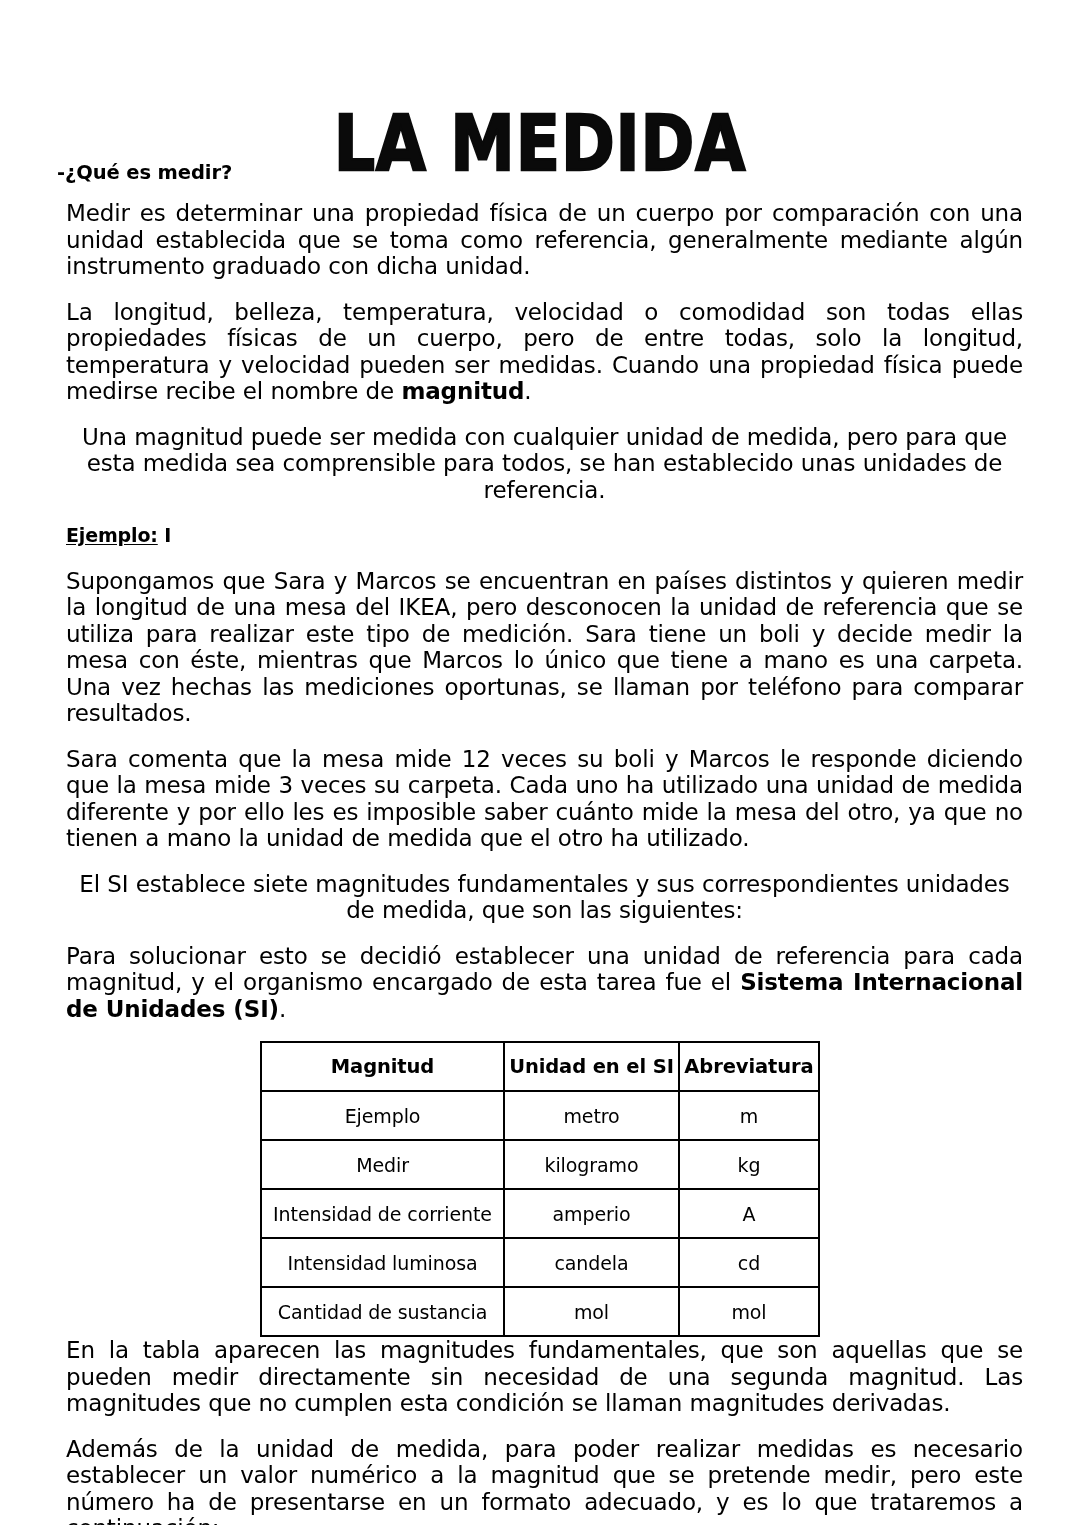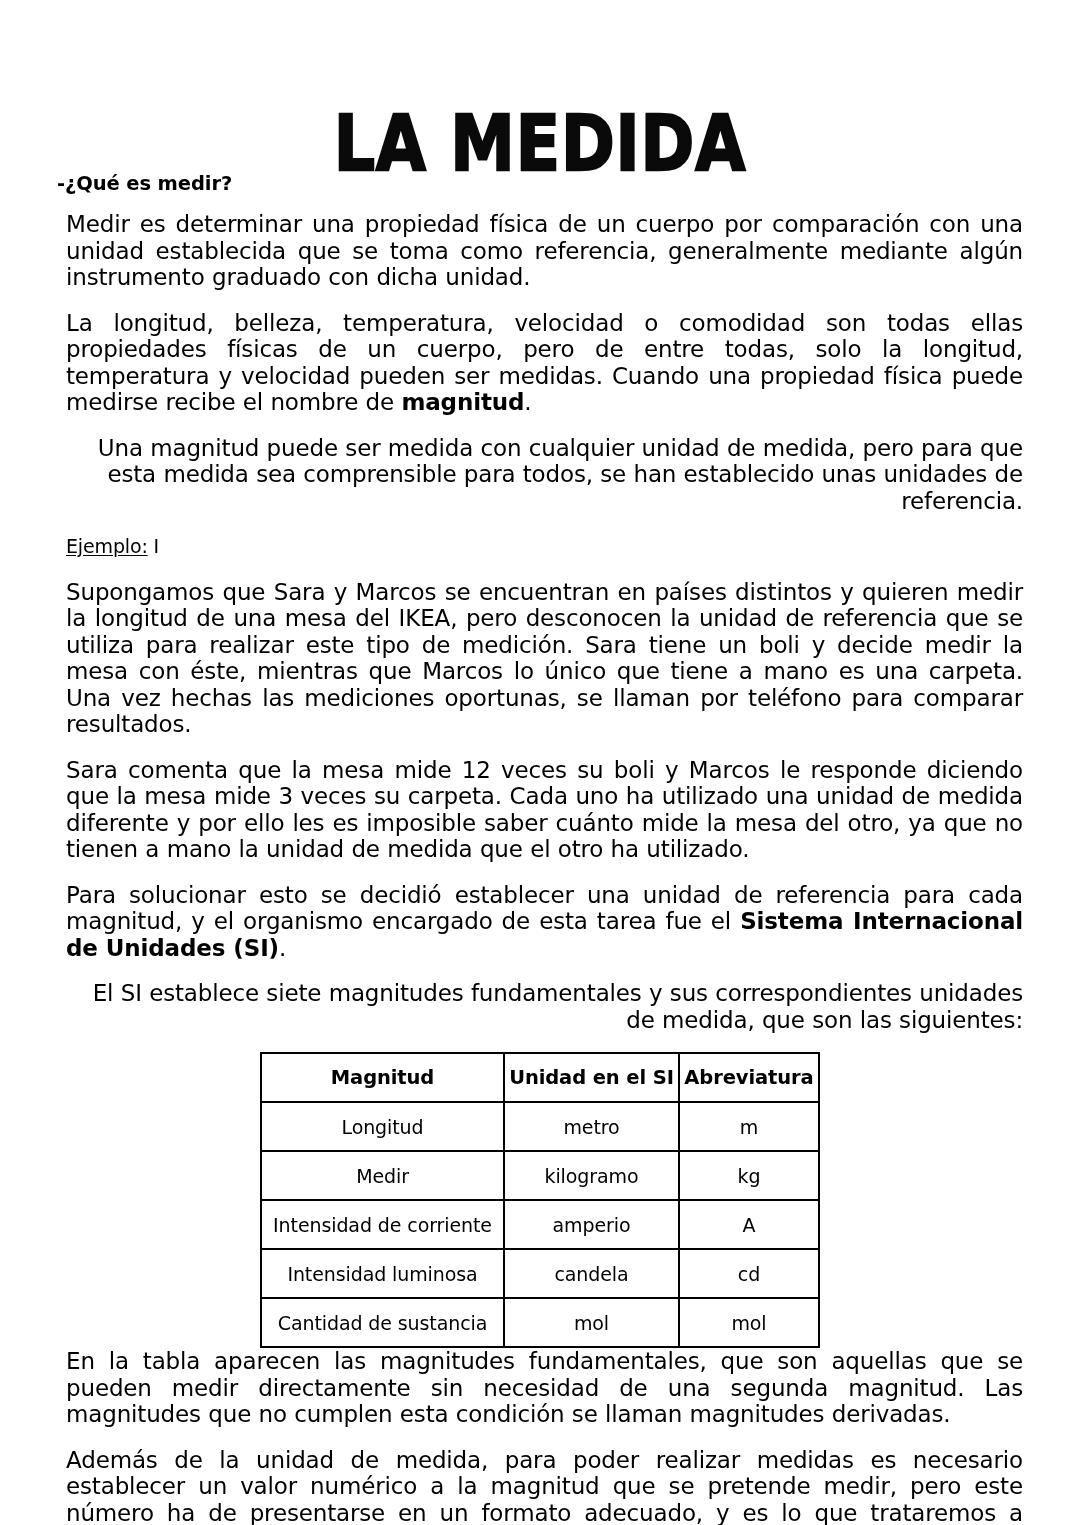--- a/index.html
+++ b/index.html
@@ -46,49 +46,50 @@
     position: absolute;
     top: 160px;
     left: 57px;
     width: 966px;
   }
 
   .section-heading {
     font-size: 19.5px;
     font-weight: 700;
     line-height: 26px;
-    margin: 11px 0 14px 0;
+    margin: 0 0 14px 0;
     letter-spacing: -0.1px;
   }
 
   p.para {
     font-size: 23px;
     line-height: 26.5px;
     margin: 0 0 19px 0;
     text-align: justify;
     text-justify: inter-word;
     padding-left: 9px;
     letter-spacing: -0.15px;
     word-spacing: 0.2px;
   }
 
   p.para.nojust {
-    text-align: right;
+    text-align: center;
   }
 
   p.para.last {
     margin-bottom: 0;
   }
 
   .example-label {
     font-size: 19px;
     line-height: 26.5px;
     margin: 7px 0 19px 0;
     padding-left: 9px;
     letter-spacing: -0.15px;
+    font-weight: bold;
   }
   .example-label .u {
     text-decoration: underline;
     text-underline-offset: 2px;
   }
 
   b, .bold { font-weight: 700; }
 
   
   .table-wrap {
@@ -141,41 +142,41 @@
     <p class="para"><span>La longitud, belleza, temperatura, velocidad o comodidad son todas ellas propiedades físicas de  un cuerpo, pero de entre todas, solo la longitud, temperatura y velocidad pueden ser medidas.  Cuando una propiedad física puede medirse recibe el nombre de </span><b>magnitud</b><span>.</span></p>
 
     <p class="para nojust">Una magnitud puede ser medida con cualquier unidad de medida, pero para que esta medida sea comprensible para todos, se han establecido unas unidades de referencia.</p>
 
     <div class="example-label"><span class="u">Ejemplo:</span><span> I</span></div>
 
     <p class="para">Supongamos que Sara y Marcos se encuentran en países distintos y quieren medir la longitud de  una mesa del IKEA, pero desconocen la unidad de referencia que se utiliza para realizar este tipo  de medición. Sara tiene un boli y decide medir la mesa con éste, mientras que Marcos lo único  que tiene a mano es una carpeta. Una vez hechas las mediciones oportunas, se llaman por  teléfono para comparar resultados.</p>
 
     <p class="para">Sara comenta que la mesa mide 12 veces su boli y Marcos le responde diciendo que la mesa  mide 3 veces su carpeta. Cada uno ha utilizado una unidad de medida diferente y por ello les es  imposible saber cuánto mide la mesa del otro, ya que no tienen a mano la unidad de medida que  el otro ha utilizado.</p>
 
+    <p class="para nojust">El SI establece siete magnitudes fundamentales y sus correspondientes unidades de medida, que  son las siguientes:</p>
+
     <p class="para"><span>Para solucionar esto se decidió establecer una unidad de referencia para cada magnitud, y el  organismo encargado de esta tarea fue el </span><b>Sistema Internacional de Unidades (SI)</b><span>.</span></p>
-
-    <p class="para nojust">El SI establece siete magnitudes fundamentales y sus correspondientes unidades de medida, que  son las siguientes:</p>
 
     <div class="table-wrap">
       <table class="si-table">
         <colgroup>
           <col class="c1">
           <col class="c2">
           <col class="c3">
         </colgroup>
         <thead>
           <tr>
             <th>Magnitud</th>
             <th>Unidad en el SI</th>
             <th>Abreviatura</th>
           </tr>
         </thead>
         <tbody>
           <tr>
-            <td>Longitud</td>
+            <td>Ejemplo</td>
             <td>metro</td>
             <td>m</td>
           </tr>
           <tr>
             <td>Medir</td>
             <td>kilogramo</td>
             <td>kg</td>
           </tr>
           <tr>
             <td>Intensidad de corriente</td>

